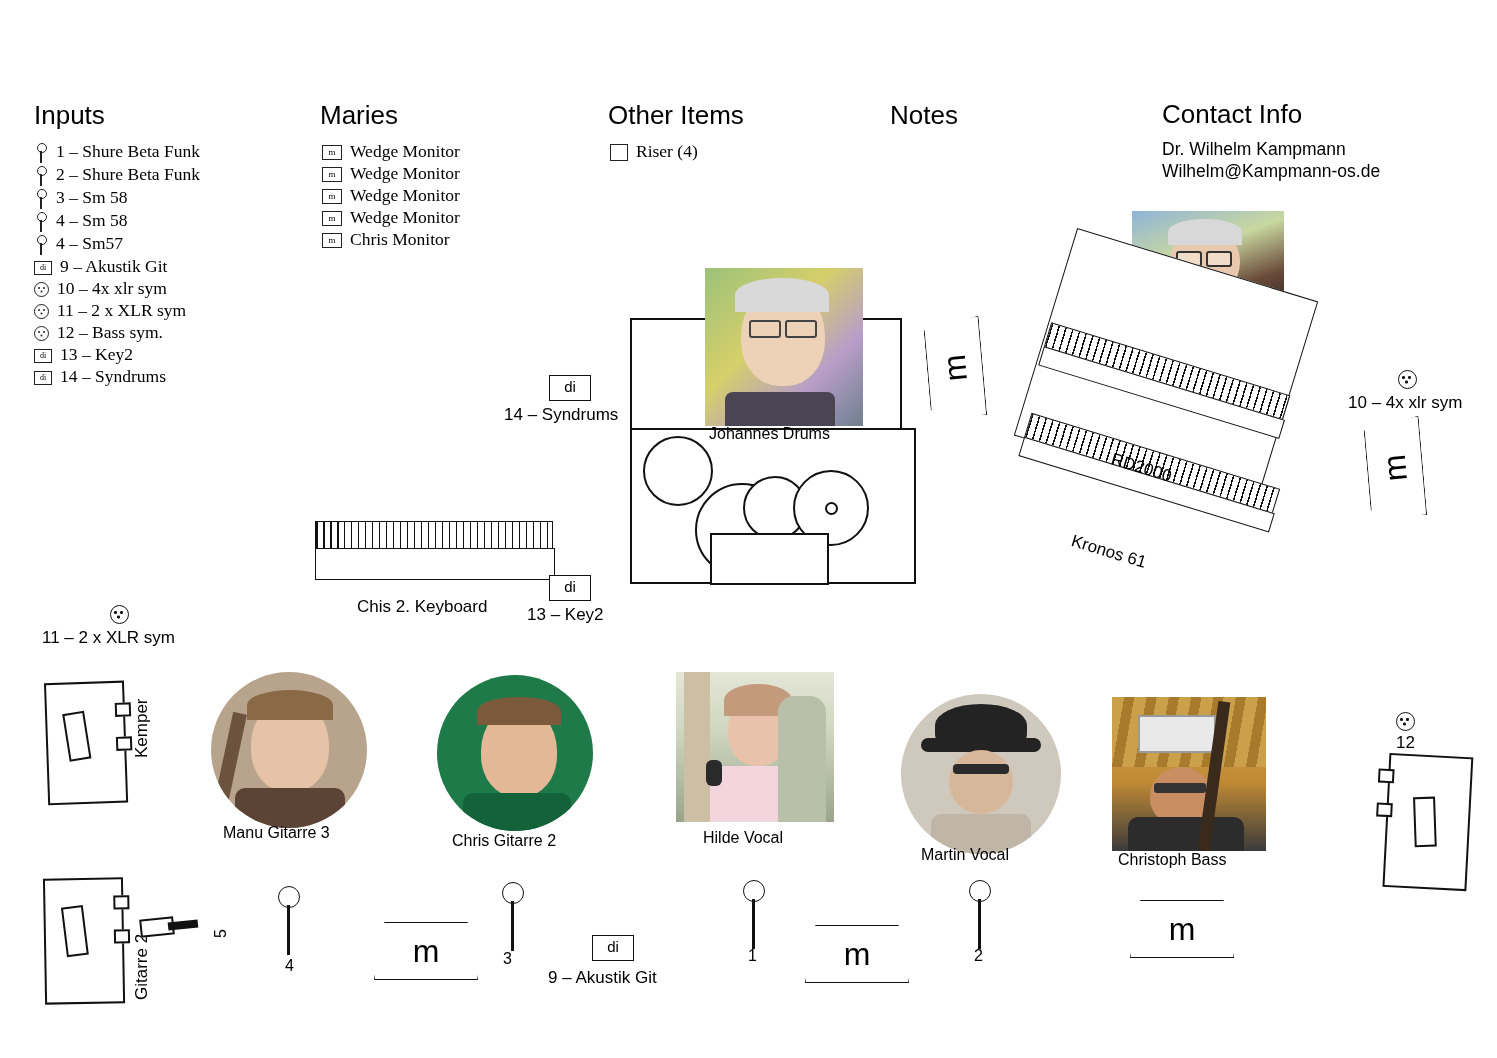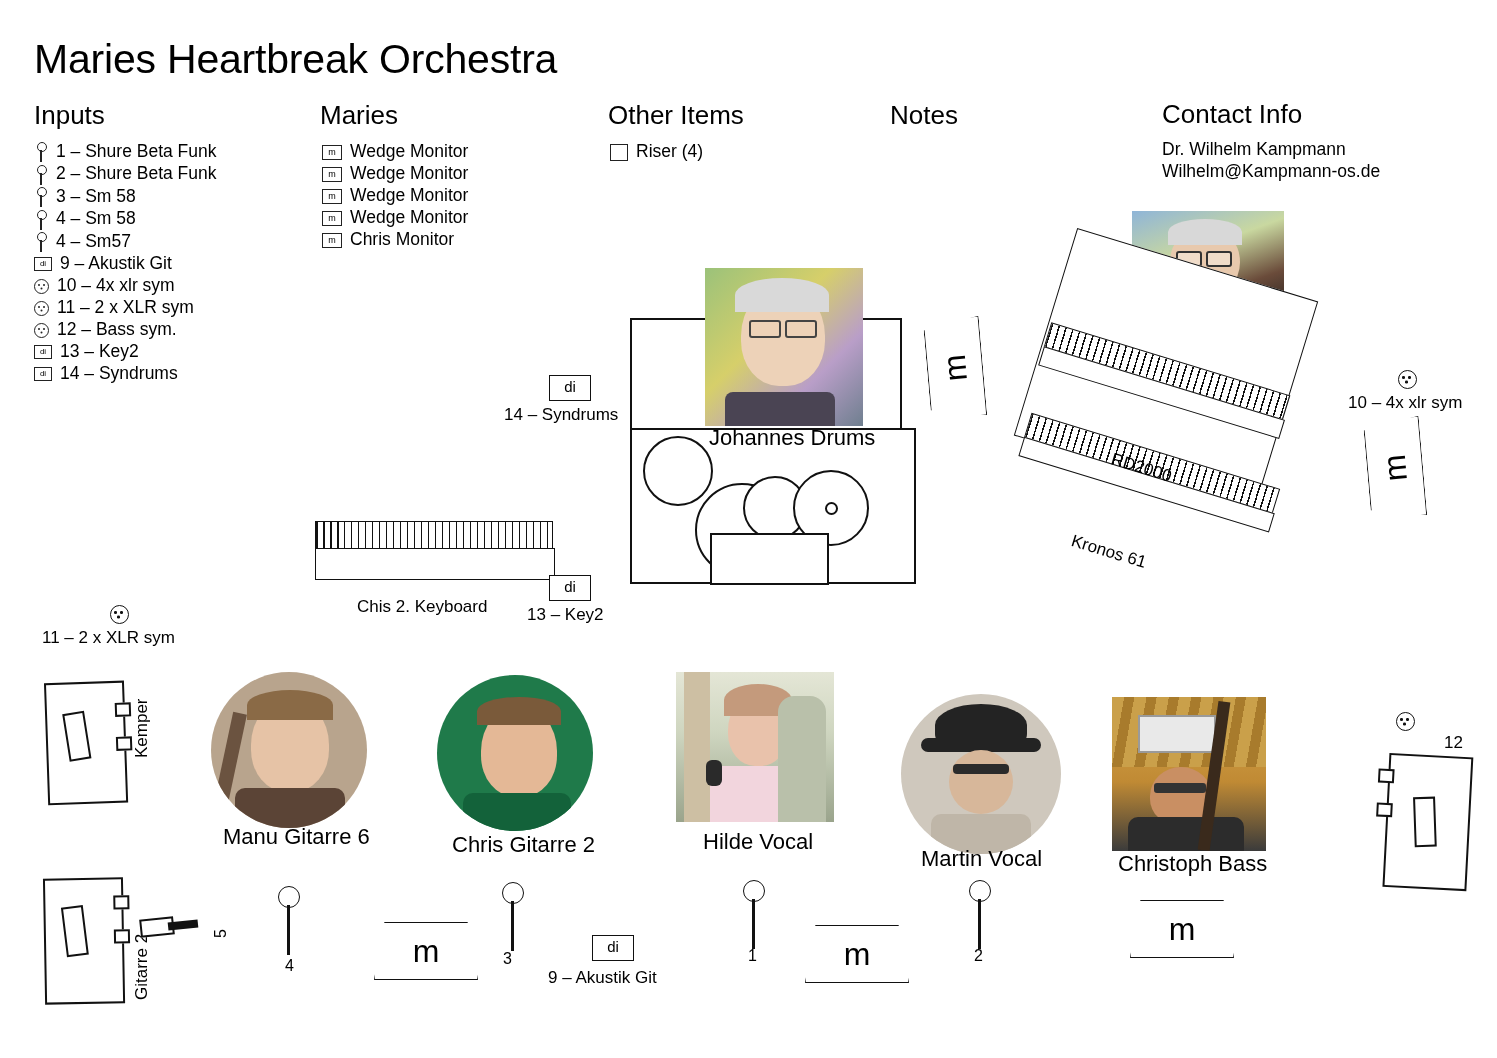--- a/index.html
+++ b/index.html
@@ -28,20 +28,21 @@
     white-space: nowrap;
   }
   .col-head {
     font-size: 26px;
     white-space: nowrap;
   }
   .list-line {
     font-size: 17.5px;
     white-space: nowrap;
     line-height: 22px;
+    font-family: Liberation Serif, serif;
   }
   .notes-text {
     font-size: 17.5px;
     line-height: 22px;
     width: 240px;
   }
   .contact-text {
     font-size: 17.5px;
     line-height: 22px;
     width: 230px;
@@ -163,21 +164,21 @@
     box-sizing: border-box;
     border: 1.8px solid #111;
   }
 
   .photo {
     position: absolute;
     overflow: hidden;
     background: #cfcfcf;
   }
   .photo.circle { border-radius: 50%; }
-  .caption { position: absolute; font-size: 22px; white-space: nowrap; }
+  .caption { position: absolute; font-size: 16px; white-space: nowrap; }
 
   .vert-label {
     position: absolute;
     font-size: 17px;
     white-space: nowrap;
     transform-origin: 0 0;
   }
 
   .drumkit { position: absolute; }
   .drum {
@@ -205,21 +206,20 @@
     width: 2.6px; height: 2.6px;
     background: #111; border-radius: 50%;
     box-shadow: 6px 0 0 #111, 3px 4.5px 0 #111;
   }
 </style>
 </head>
 <body>
 
 <div id="stage">
 
-  <div class="abs" id="title">Maries Heartbreak Orchestra</div>
 
   <div class="abs col-head" style="left:34px; top:100px;">Inputs</div>
   <div class="abs" style="left:34px; top:140px;">
     <div class="list-line"><span class="ic ic-mic"></span><span>1 – Shure Beta Funk</span></div>
     <div class="list-line"><span class="ic ic-mic"></span><span>2 – Shure Beta Funk</span></div>
     <div class="list-line"><span class="ic ic-mic"></span><span>3 – Sm 58</span></div>
     <div class="list-line"><span class="ic ic-mic"></span><span>4 – Sm 58</span></div>
     <div class="list-line"><span class="ic ic-mic"></span><span>4 – Sm57</span></div>
     <div class="list-line"><span class="ic ic-di">di</span><span>9 – Akustik Git</span></div>
     <div class="list-line"><span class="ic ic-xlr"></span><span>10 – 4x xlr sym</span></div>
@@ -347,36 +347,36 @@
   </div>
   <div class="vert-label" style="left:132px; top:1000px; transform:rotate(-90deg);">Gitarre 2</div>
 
   <div class="abs" style="left:140px; top:918px; width:58px; height:16px;">
     <div style="position:absolute;left:0;top:0;width:30px;height:14px;border:2px solid #111;background:#fff;transform:rotate(-6deg);"></div>
     <div style="position:absolute;left:28px;top:3px;width:30px;height:8px;background:#111;transform:rotate(-6deg);"></div>
   </div>
   <div class="vert-label" style="left:212px; top:938px; transform:rotate(-90deg); font-size:16px;">5</div>
 
   <div class="xlr-stage abs" style="left:1396px; top:712px;"></div>
-  <div class="abs label" style="left:1396px; top:733px;margin-left:48px;">12</div>
+  <div class="abs label" style="left:1396px; top:733px;">12</div>
 
   <div class="abs" style="left:1386px; top:755px; width:80px; height:130px; transform:rotate(3deg);">
     <div style="position:absolute;left:0;top:0;width:80px;height:130px;border:2px solid #111;background:#fff;"></div>
     <div style="position:absolute;left:28px;top:42px;width:18px;height:46px;border:2px solid #111;background:#fff;transform:rotate(-5deg);"></div>
     <div style="position:absolute;left:-10px;top:16px;width:12px;height:10px;border:2px solid #111;background:#fff;"></div>
     <div style="position:absolute;left:-10px;top:50px;width:12px;height:10px;border:2px solid #111;background:#fff;"></div>
   </div>
 
   <div class="photo circle abs" style="left:211px; top:672px; width:156px; height:156px; background:#b8a48d;">
     <div style="position:absolute;left:40px;top:26px;width:78px;height:94px;border-radius:50% 50% 45% 45%;background:#e6c3a6;"></div>
     <div style="position:absolute;left:36px;top:18px;width:86px;height:30px;border-radius:50% 50% 0 0;background:#8a6a46;"></div>
     <div style="position:absolute;left:24px;bottom:0;width:110px;height:40px;background:#5b4436;border-radius:10px 10px 0 0;"></div>
     <div style="position:absolute;left:10px;top:40px;width:14px;height:116px;background:#6b5340;transform:rotate(12deg);"></div>
   </div>
-  <div class="caption abs" style="left:223px; top:824px;">Manu Gitarre 6</div>
+  <div class="caption abs" style="left:223px; top:824px;">Manu Gitarre 3</div>
 
   <div class="photo circle abs" style="left:437px; top:675px; width:156px; height:156px; background:#1f7a4a;">
     <div style="position:absolute;left:44px;top:30px;width:76px;height:92px;border-radius:50% 50% 45% 45%;background:#e4b896;"></div>
     <div style="position:absolute;left:40px;top:22px;width:84px;height:28px;border-radius:50% 50% 0 0;background:#7a5a3a;"></div>
     <div style="position:absolute;left:26px;bottom:0;width:108px;height:38px;background:#13623a;border-radius:10px 10px 0 0;"></div>
   </div>
   <div class="caption abs" style="left:452px; top:832px;">Chris  Gitarre 2</div>
 
   <div class="photo abs" style="left:676px; top:672px; width:158px; height:150px; background:linear-gradient(180deg,#e4e6d6 0%,#cfd6c0 40%,#9aa48c 100%);">
     <div style="position:absolute;left:8px;top:0;width:26px;height:150px;background:#cdbfa3;"></div>

